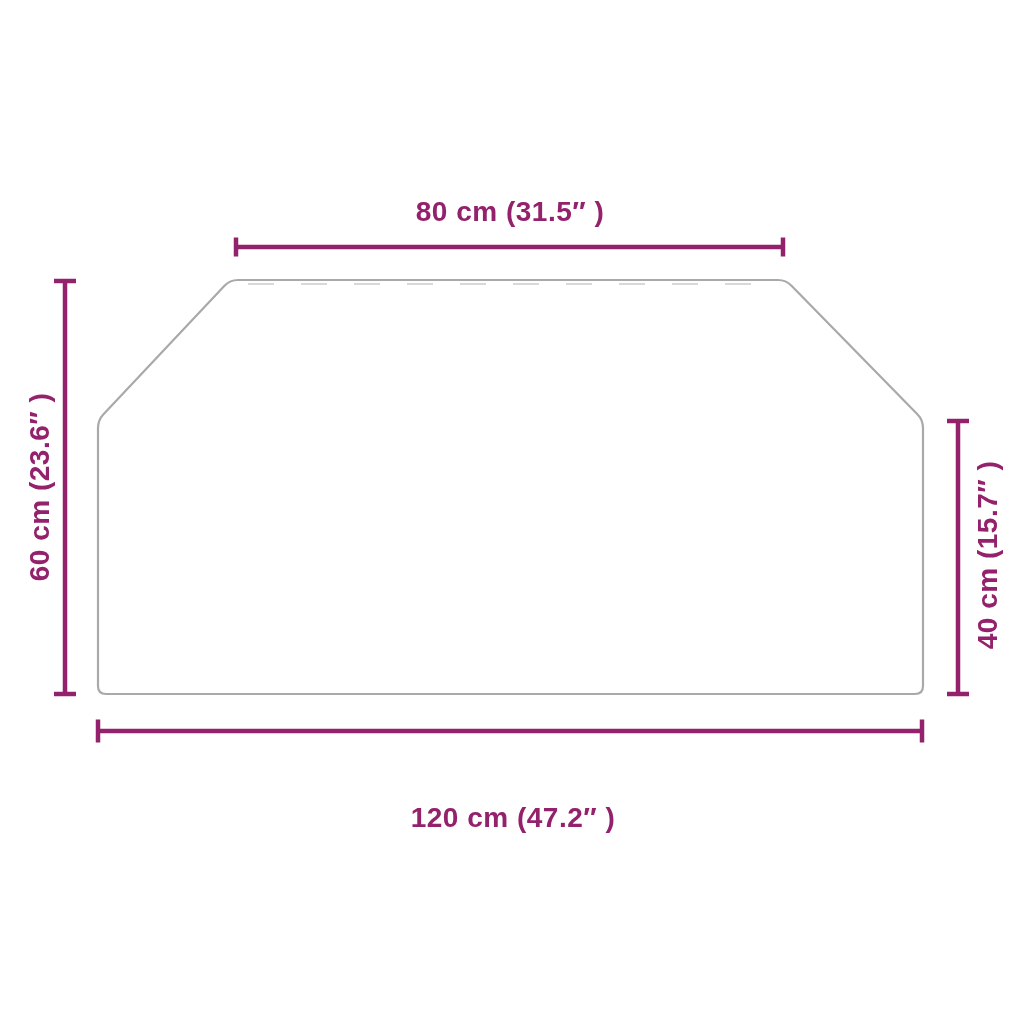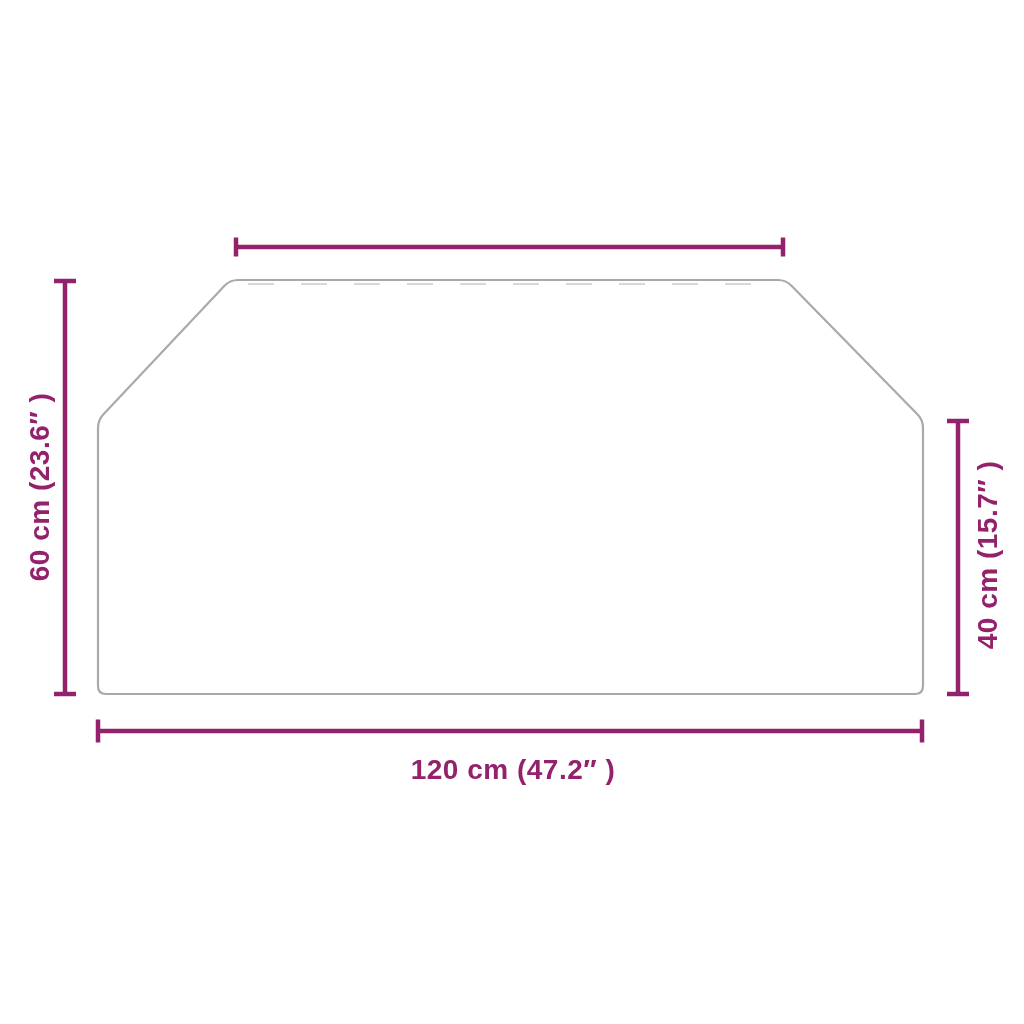--- a/index.html
+++ b/index.html
@@ -94,20 +94,21 @@
       <line class="dim-line" x1="947" y1="694" x2="969" y2="694"></line>
     </g>
 
     <g>
       <line class="dim-line" x1="98" y1="731" x2="922" y2="731"></line>
       <line class="dim-line" x1="98" y1="719.5" x2="98" y2="742.5"></line>
       <line class="dim-line" x1="922" y1="719.5" x2="922" y2="742.5"></line>
     </g>
   </svg>
 
+  <div class="dim-label" style="left:510px; top:212px;">80 cm (31.5″ )</div>
 
   <div class="dim-label rotated" style="left:40px; top:487px;">60 cm (23.6″ )</div>
 
   <div class="dim-label rotated" style="left:988px; top:555px;">40 cm (15.7″ )</div>
 
-  <div class="dim-label" style="left:513px; top:770px;">120 cm (47.2″ )</div>
+  <div class="dim-label" style="left:513px; top:818px;">120 cm (47.2″ )</div>
 
 </div>
 
 </body></html>

